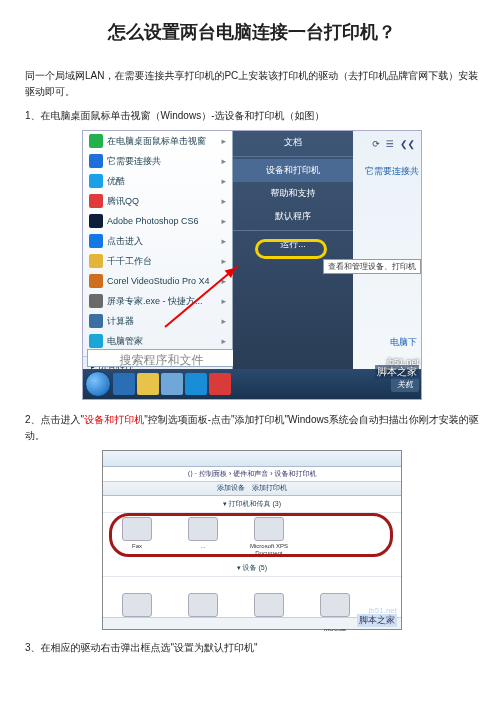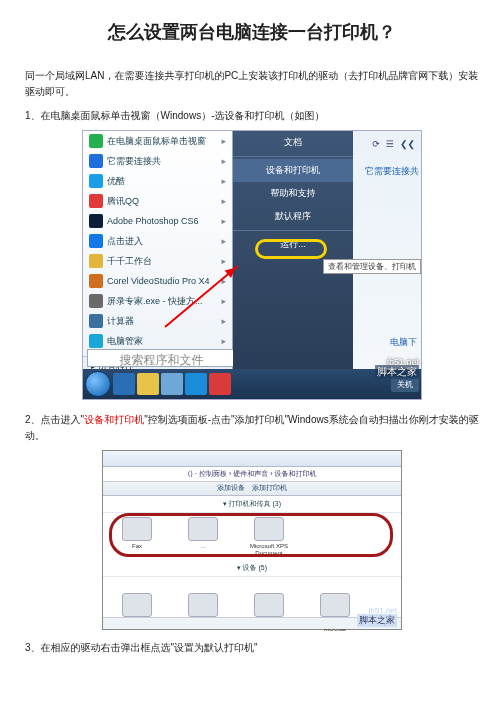--- a/index.html
+++ b/index.html
@@ -153,21 +153,21 @@
     <div class="arrow"></div>
 
     <div class="taskbar">
       <div class="startorb"></div>
       <div class="tbicon" style="background:#2a6fb5"></div>
       <div class="tbicon" style="background:#e8c34a"></div>
       <div class="tbicon" style="background:#6fa8d8"></div>
       <div class="tbicon" style="background:#1a8dd8"></div>
       <div class="tbicon" style="background:#d93a3a"></div>
       <div style="flex:1"></div>
-      <div style="background:#3a5a7e;color:#fff;font-size:8px;padding:2px 6px;border-radius:2px;">关机</div>
+      <div style="background:#3a5a7e;color:#fff;font-size:8px;padding:2px 6px;border-radius:2px;font-style:italic;">关机</div>
     </div>
     <div class="watermark">jb51.net</div>
     <div class="watermarkcn">脚本之家</div>
   </div>
 </div>
 
 <p class="step">
   <span>2、点击进入"</span><span class="hl">设备和打印机</span><span>"控制选项面板-点击"添加打印机"Windows系统会自动扫描出你刚才安装的驱动。</span>
 </p>
 

